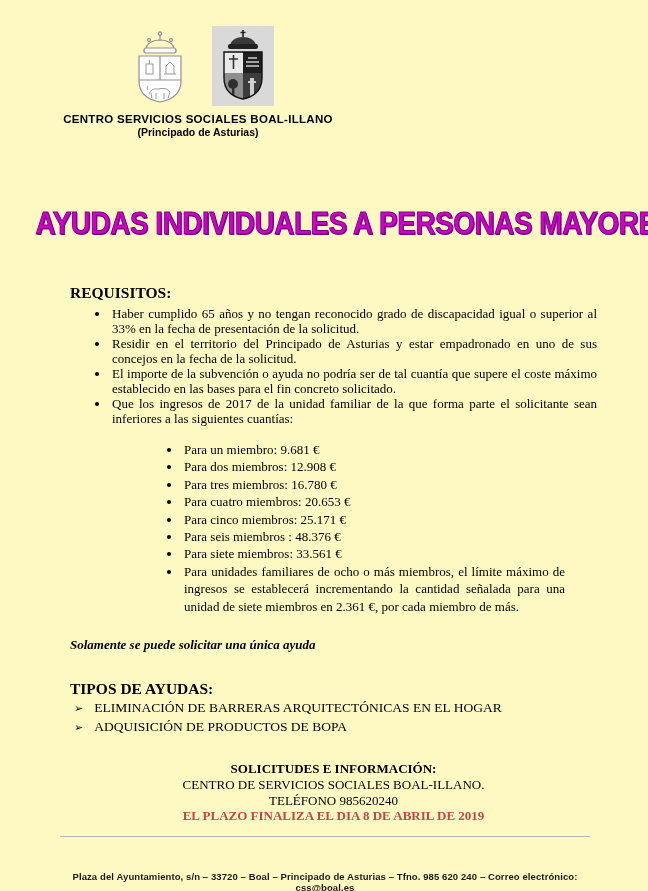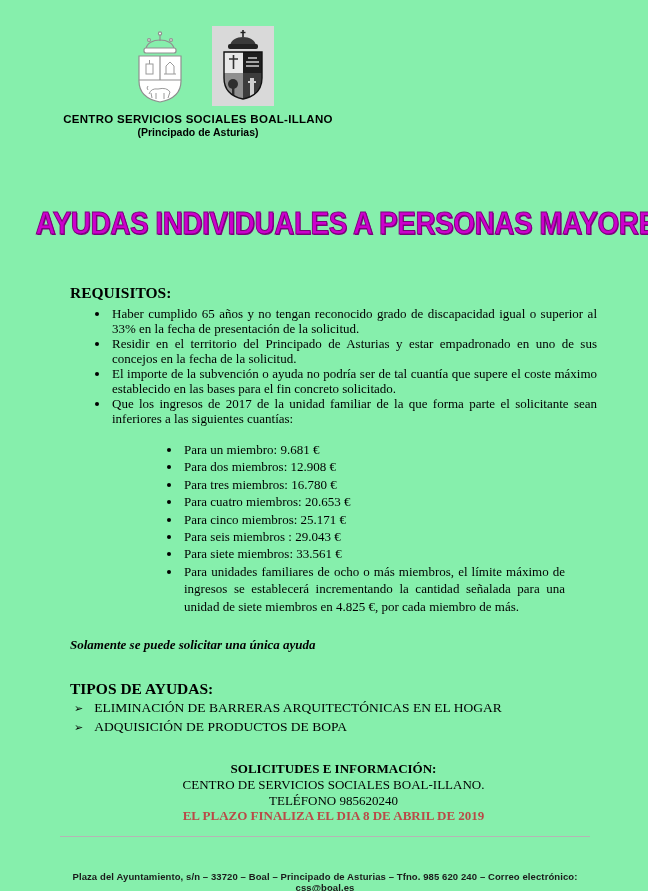--- a/index.html
+++ b/index.html
@@ -1,18 +1,18 @@
 <!DOCTYPE html>
 <html><head>
 <meta charset="utf-8">
 <style>
   html,body { margin:0; padding:0; background:#ffffff; }
   .page {
     position:relative; width:648px; height:891px; margin:0 auto;
-    background:#86efac; overflow:hidden;
+    background:#fef9c3; overflow:hidden;
     font-family:"Liberation Serif", serif; color:#000;
   }
 
   
   .header-block { position:absolute; top:26px; left:52px; width:292px; text-align:center; }
   .crests { display:flex; justify-content:center; align-items:flex-end; gap:15px; margin-bottom:7px; }
   .org-name {
     font-family:"Liberation Sans", sans-serif; font-weight:bold;
     font-size:11.5px; letter-spacing:0.3px; line-height:13px;
   }
@@ -151,23 +151,23 @@
       <li>El importe de la subvención o ayuda no podría ser de tal cuantía que supere el coste máximo establecido en las bases para el fin concreto solicitado.</li>
       <li>Que los ingresos de 2017 de la unidad familiar de la que forma parte el solicitante sean inferiores a las siguientes cuantías:</li>
     </ul>
 
     <ul class="sub-list">
       <li>Para un miembro: 9.681 €</li>
       <li>Para dos miembros: 12.908 €</li>
       <li>Para tres miembros: 16.780 €</li>
       <li>Para cuatro miembros: 20.653 €</li>
       <li>Para cinco miembros: 25.171 €</li>
-      <li>Para seis miembros : 29.043 €</li>
+      <li>Para seis miembros : 48.376 €</li>
       <li>Para siete miembros: 33.561 €</li>
-      <li>Para unidades familiares de ocho o más miembros, el límite máximo de ingresos se establecerá incrementando la cantidad señalada para una unidad de siete miembros en 4.825 €, por cada miembro de más.</li>
+      <li>Para unidades familiares de ocho o más miembros, el límite máximo de ingresos se establecerá incrementando la cantidad señalada para una unidad de siete miembros en 2.361 €, por cada miembro de más.</li>
     </ul>
 
     <div class="note">Solamente se puede solicitar una única ayuda</div>
 
     <div class="h-tipos">TIPOS DE AYUDAS:</div>
     <div class="arrow-list">
       <div class="arrow-item">
         <span class="arrow">➢</span>
         <span>ELIMINACIÓN DE BARRERAS ARQUITECTÓNICAS EN EL HOGAR</span>
       </div>

